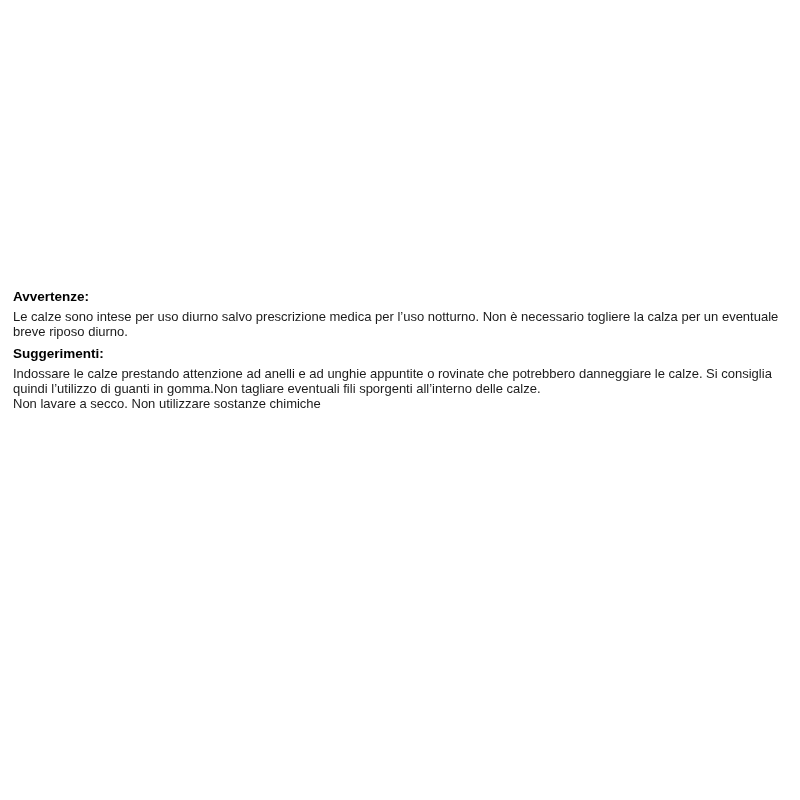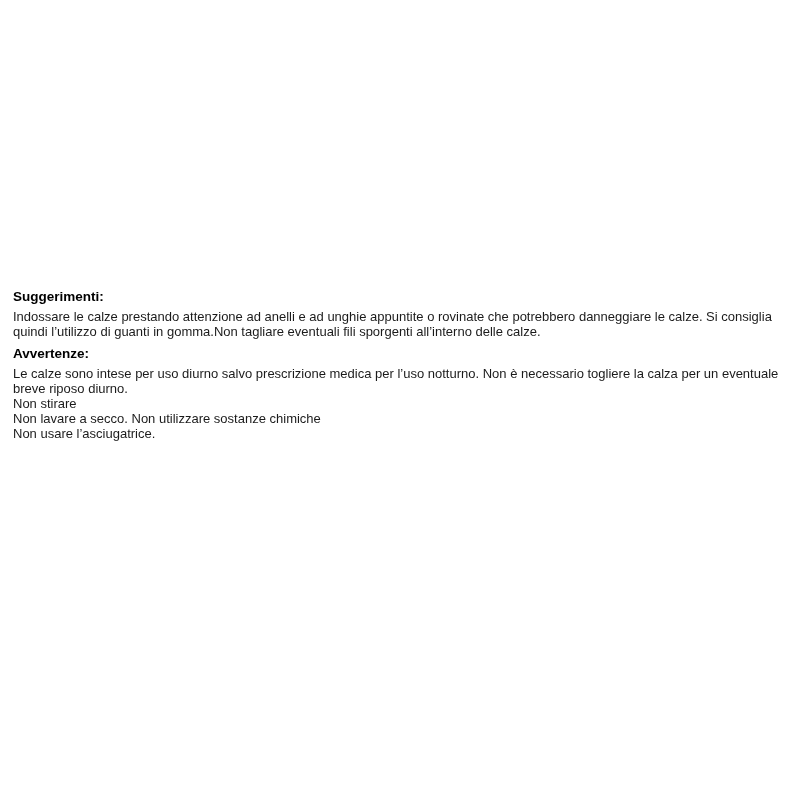--- a/index.html
+++ b/index.html
@@ -42,28 +42,26 @@
     margin: 0;
     padding: 0;
   }
 </style>
 </head>
 <body>
 
 <div class="doc">
 
   <section>
+    <h3>Avvertenze:</h3>
+    <p>Le calze sono intese per uso diurno salvo prescrizione medica per l’uso notturno. Non è necessario togliere la calza per un eventuale breve riposo diurno.</p>
+  </section>
+
+  <section>
     <h3>Suggerimenti:</h3>
     <p>Indossare le calze prestando attenzione ad anelli e ad unghie appuntite o rovinate che potrebbero danneggiare le calze. Si consiglia quindi l’utilizzo di guanti in gomma.Non tagliare eventuali fili sporgenti all’interno delle calze.</p>
   </section>
 
   <section>
-    <h3>Avvertenze:</h3>
-    <p>Le calze sono intese per uso diurno salvo prescrizione medica per l’uso notturno. Non è necessario togliere la calza per un eventuale breve riposo diurno.</p>
-  </section>
-
-  <section>
-    <p>Non stirare</p>
     <p>Non lavare a secco. Non utilizzare sostanze chimiche</p>
-    <p>Non usare l’asciugatrice.</p>
   </section>
 
 </div>
 
 </body></html>

